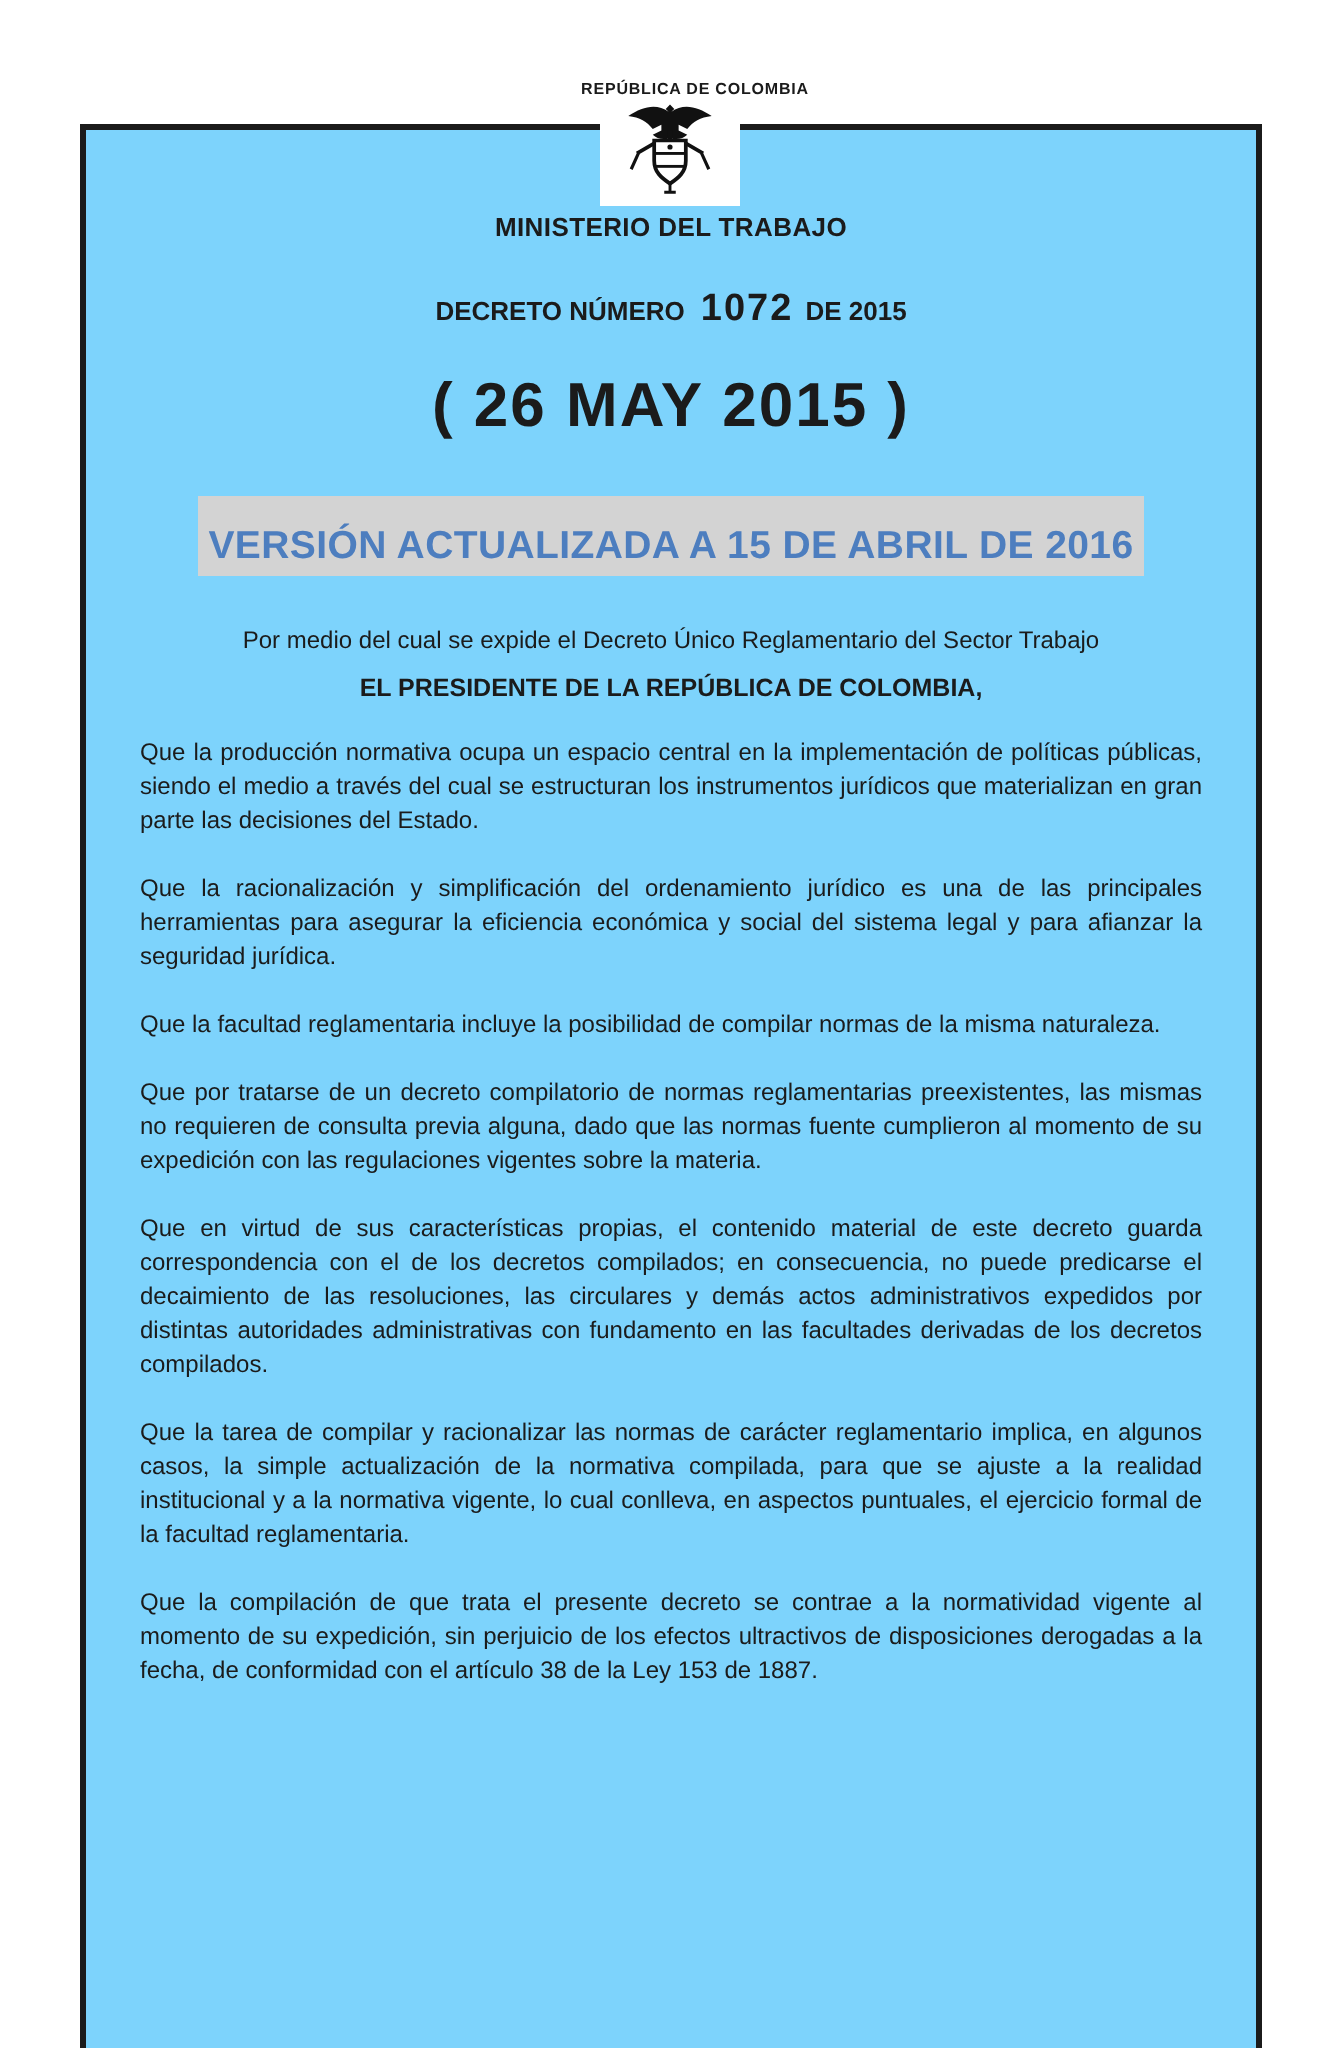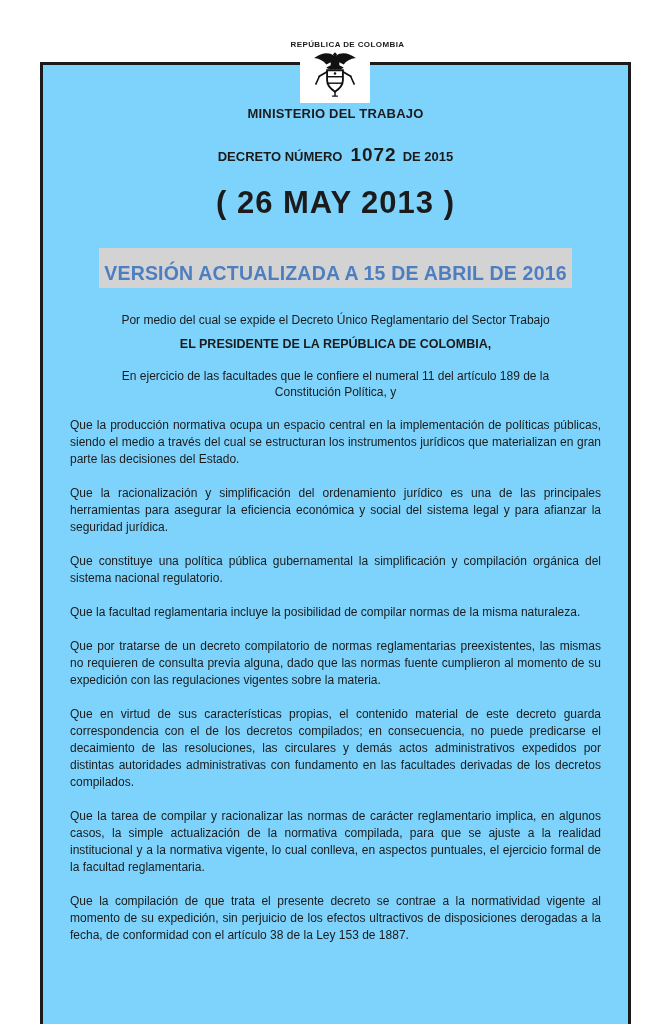--- a/index.html
+++ b/index.html
@@ -105,37 +105,35 @@
 
   <div class="frame">
     <div class="content">
 
       <div class="ministry">MINISTERIO DEL TRABAJO</div>
 
       <div class="decree-line">
         <span class="decree-prefix">DECRETO NÚMERO</span><span class="decree-number">1072</span><span class="decree-suffix">DE 2015</span>
       </div>
 
-      <div class="date-line">( 26 MAY 2013 )</div>
+      <div class="date-line">( 26 MAY 2015 )</div>
 
       <div class="version-banner">
         <span>VERSIÓN ACTUALIZADA A 15 DE ABRIL DE 2016</span>
       </div>
 
       <div class="subject">Por medio del cual se expide el Decreto Único Reglamentario del Sector Trabajo</div>
 
       <div class="issuer">EL PRESIDENTE DE LA REPÚBLICA DE COLOMBIA,</div>
 
-      <div class="authority">En ejercicio de las facultades que le confiere el numeral 11 del artículo 189 de la Constitución Política, y</div>
 
 
       <div class="paragraphs">
         <p>Que la producción normativa ocupa un espacio central en la implementación de políticas públicas, siendo el medio a través del cual se estructuran los instrumentos jurídicos que materializan en gran parte las decisiones del Estado.</p>
         <p>Que la racionalización y simplificación del ordenamiento jurídico es una de las principales herramientas para asegurar la eficiencia económica y social del sistema legal y para afianzar la seguridad jurídica.</p>
-        <p>Que constituye una política pública gubernamental la simplificación y compilación orgánica del sistema nacional regulatorio.</p>
         <p>Que la facultad reglamentaria incluye la posibilidad de compilar normas de la misma naturaleza.</p>
         <p>Que por tratarse de un decreto compilatorio de normas reglamentarias preexistentes, las mismas no requieren de consulta previa alguna, dado que las normas fuente cumplieron al momento de su expedición con las regulaciones vigentes sobre la materia.</p>
         <p>Que en virtud de sus características propias, el contenido material de este decreto guarda correspondencia con el de los decretos compilados; en consecuencia, no puede predicarse el decaimiento de las resoluciones, las circulares y demás actos administrativos expedidos por distintas autoridades administrativas con fundamento en las facultades derivadas de los decretos compilados.</p>
         <p>Que la tarea de compilar y racionalizar las normas de carácter reglamentario implica, en algunos casos, la simple actualización de la normativa compilada, para que se ajuste a la realidad institucional y a la normativa vigente, lo cual conlleva, en aspectos puntuales, el ejercicio formal de la facultad reglamentaria.</p>
         <p>Que la compilación de que trata el presente decreto se contrae a la normatividad vigente al momento de su expedición, sin perjuicio de los efectos ultractivos de disposiciones derogadas a la fecha, de conformidad con el artículo 38 de la Ley 153 de 1887.</p>
       </div>
 
     </div>
   </div>
 

